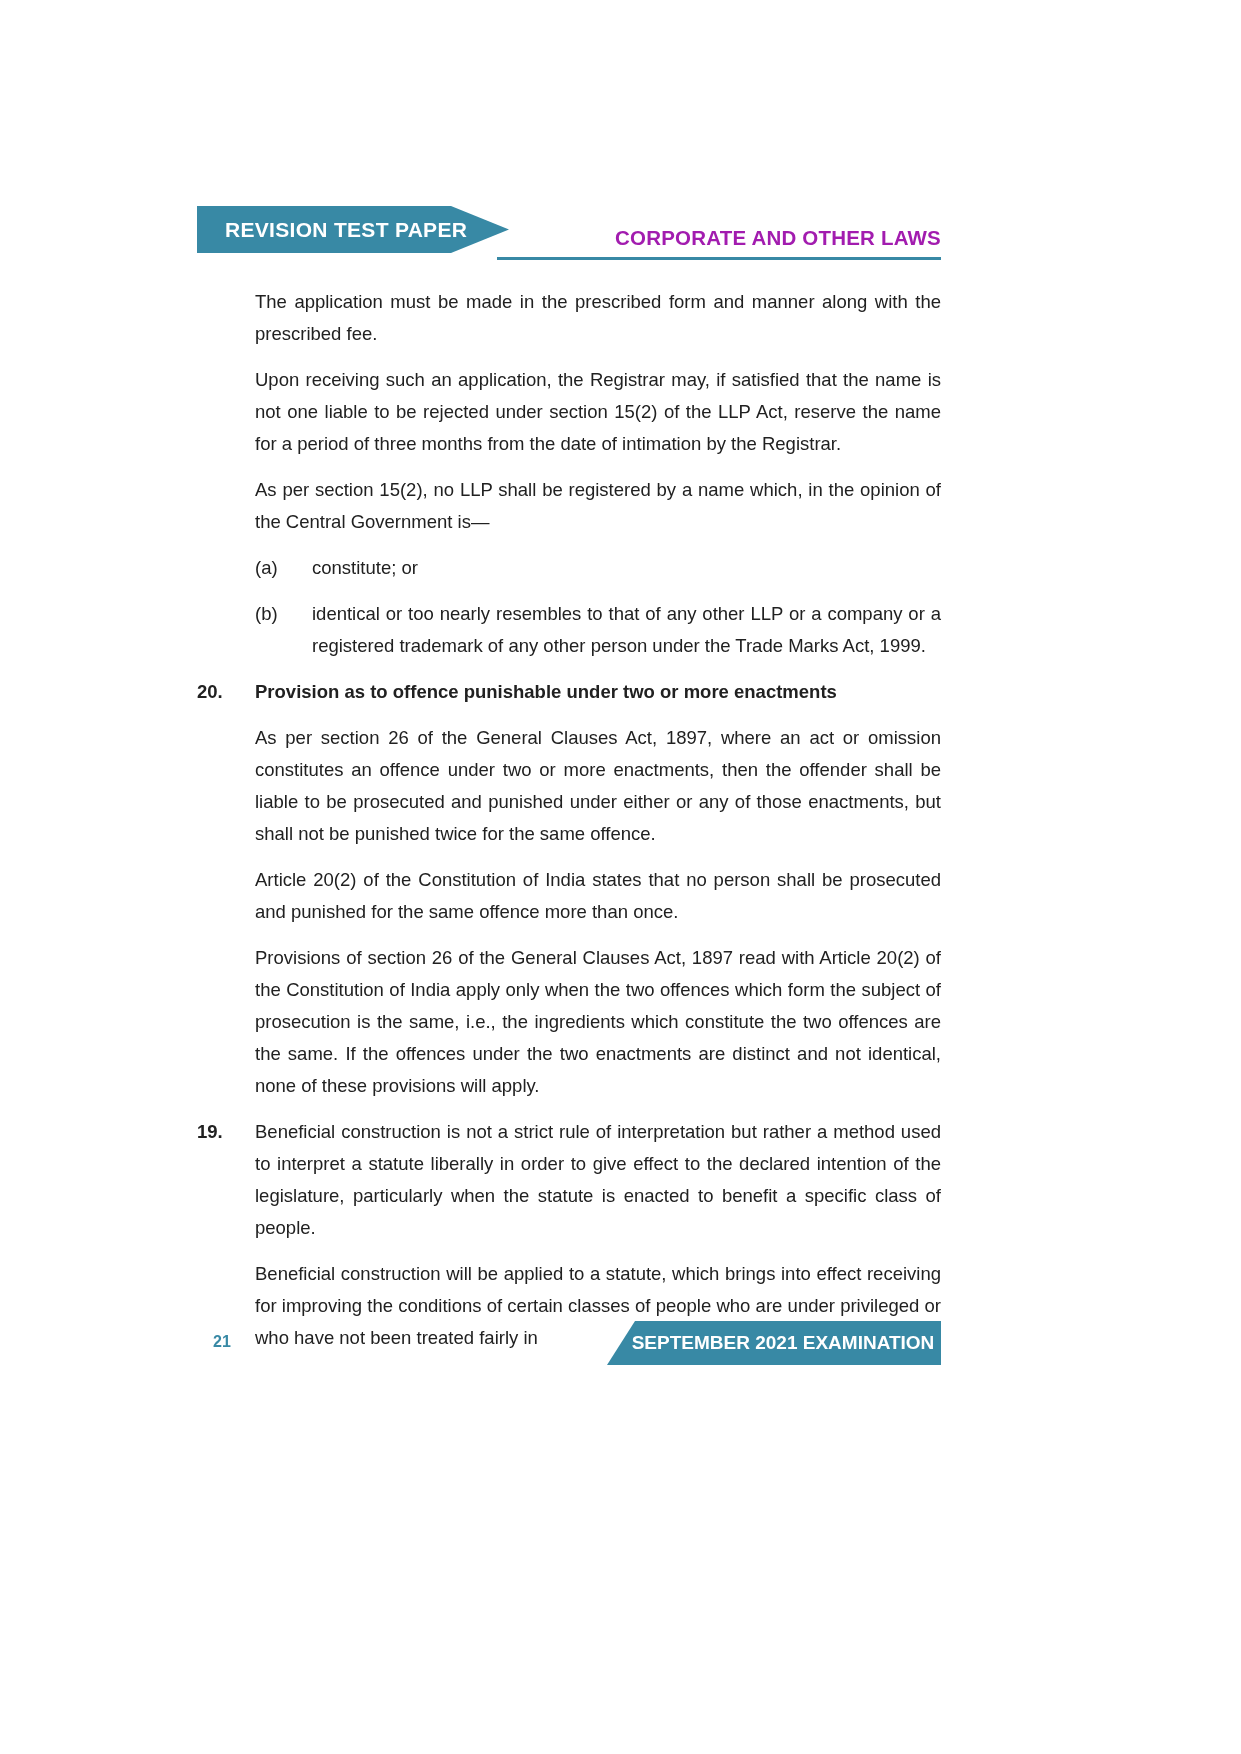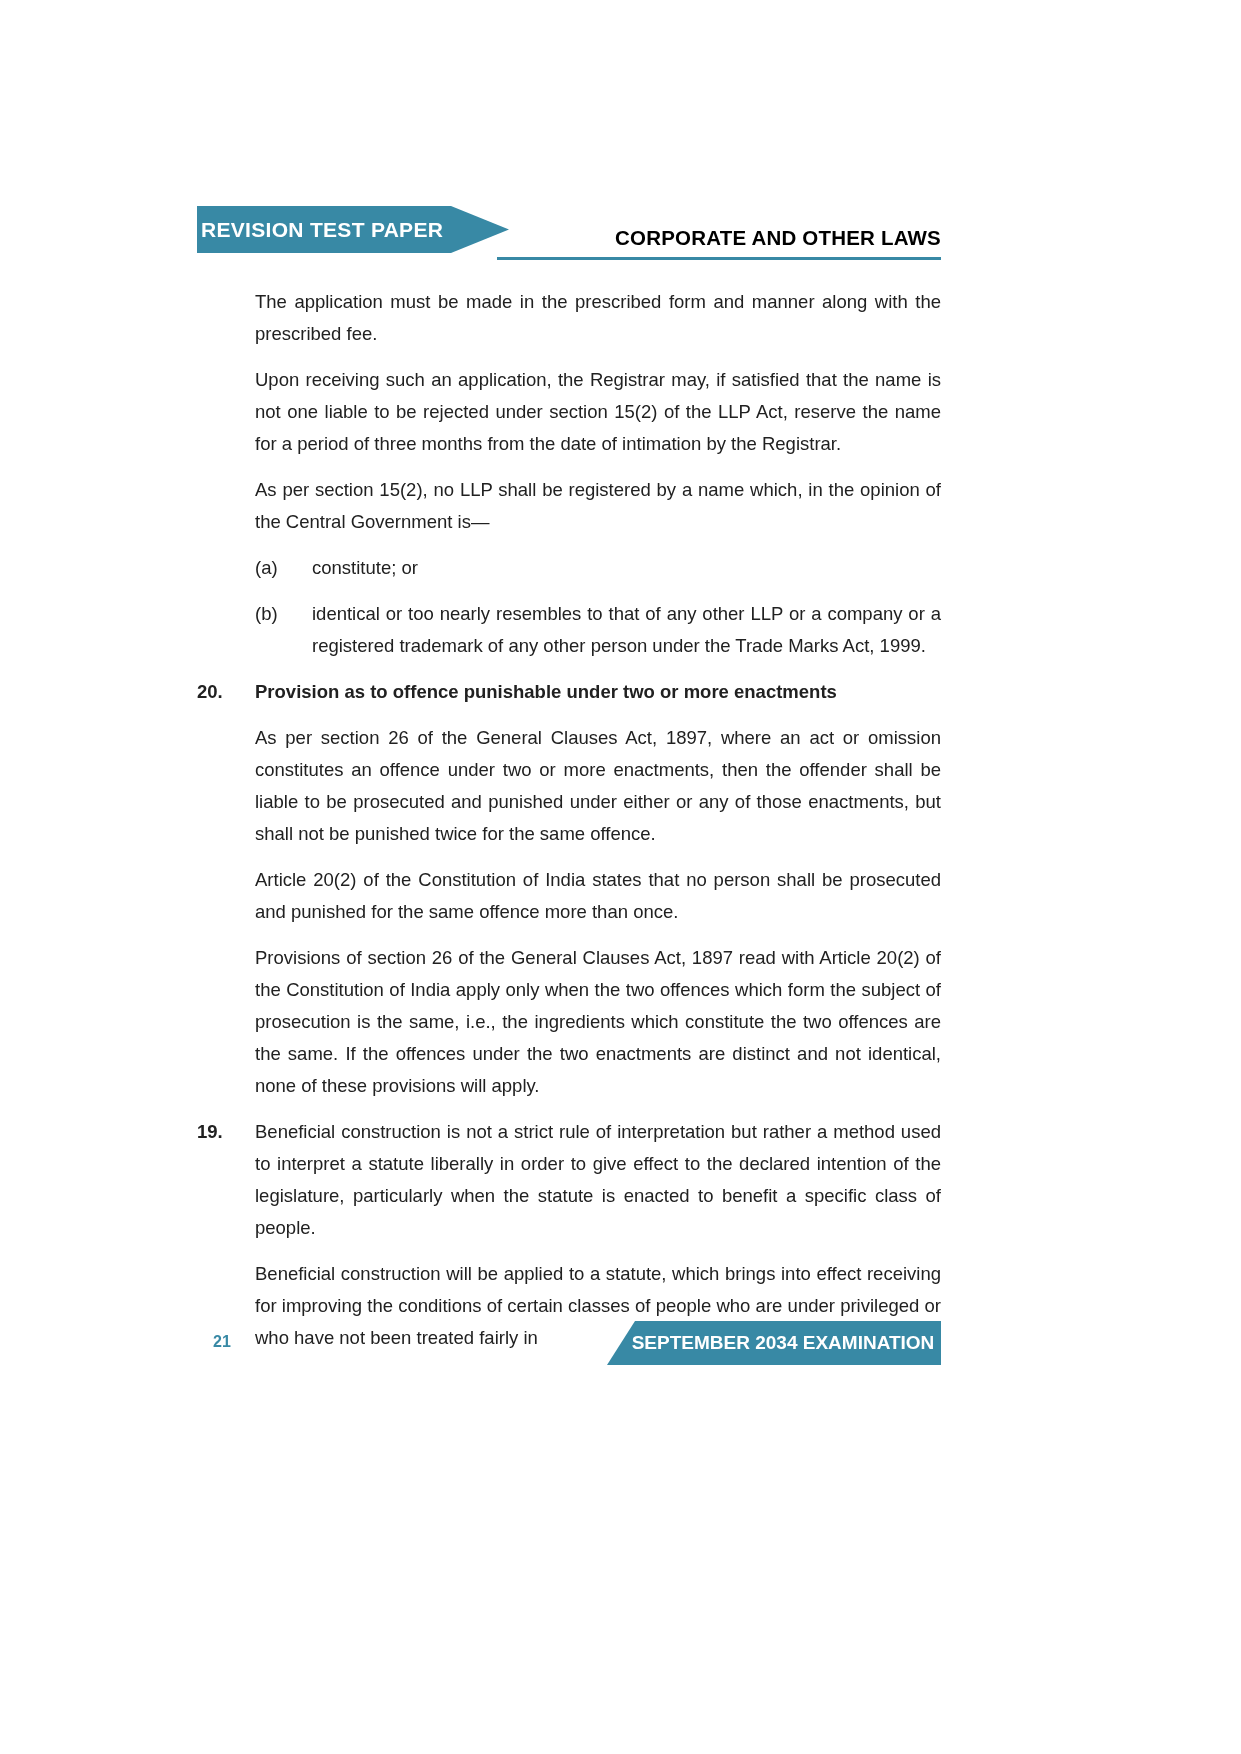--- a/index.html
+++ b/index.html
@@ -28,33 +28,33 @@
   
   .header { position: relative; height: 56px; }
   .header-banner {
     position: absolute;
     left: 0; top: 0;
     width: 312px; height: 47px;
     background: #3889a5;
     clip-path: polygon(0 0, 254px 0, 312px 50%, 254px 100%, 0 100%);
     display: flex;
     align-items: center;
-    padding-left: 4px;
+    padding-left: 28px;
   }
   .header-banner-text {
     color: #ffffff;
     font-weight: bold;
     font-size: 21px;
     letter-spacing: 0.3px;
     white-space: nowrap;
   }
   .header-title {
     position: absolute;
     right: 0; top: 20px;
-    color: #000000;
+    color: #a21caf;
     font-weight: bold;
     font-size: 20.5px;
     letter-spacing: 0.2px;
     white-space: nowrap;
   }
   .header-rule {
     position: absolute;
     left: 300px; right: 0; top: 51px;
     height: 3px;
     background: #3889a5;
@@ -153,16 +153,16 @@
         <span class="num-lead">Beneficial construction is not a strict rule of interpretation but rather a method used to interpret a statute liberally in order to give effect to the declared intention of the legislature, particularly when the statute is enacted to benefit a specific class of people.</span>
       </div>
       <p class="para">Beneficial construction will be applied to a statute, which brings into effect receiving for improving the conditions of certain classes of people who are under privileged or who have not been treated fairly in</p>
 
     </div>
   </div>
 
   <div class="footer">
     <span class="page-number">21</span>
     <div class="footer-banner">
-      <span class="footer-banner-text">SEPTEMBER 2034 EXAMINATION</span>
+      <span class="footer-banner-text">SEPTEMBER 2021 EXAMINATION</span>
     </div>
   </div>
 </div>
 
 </body></html>

